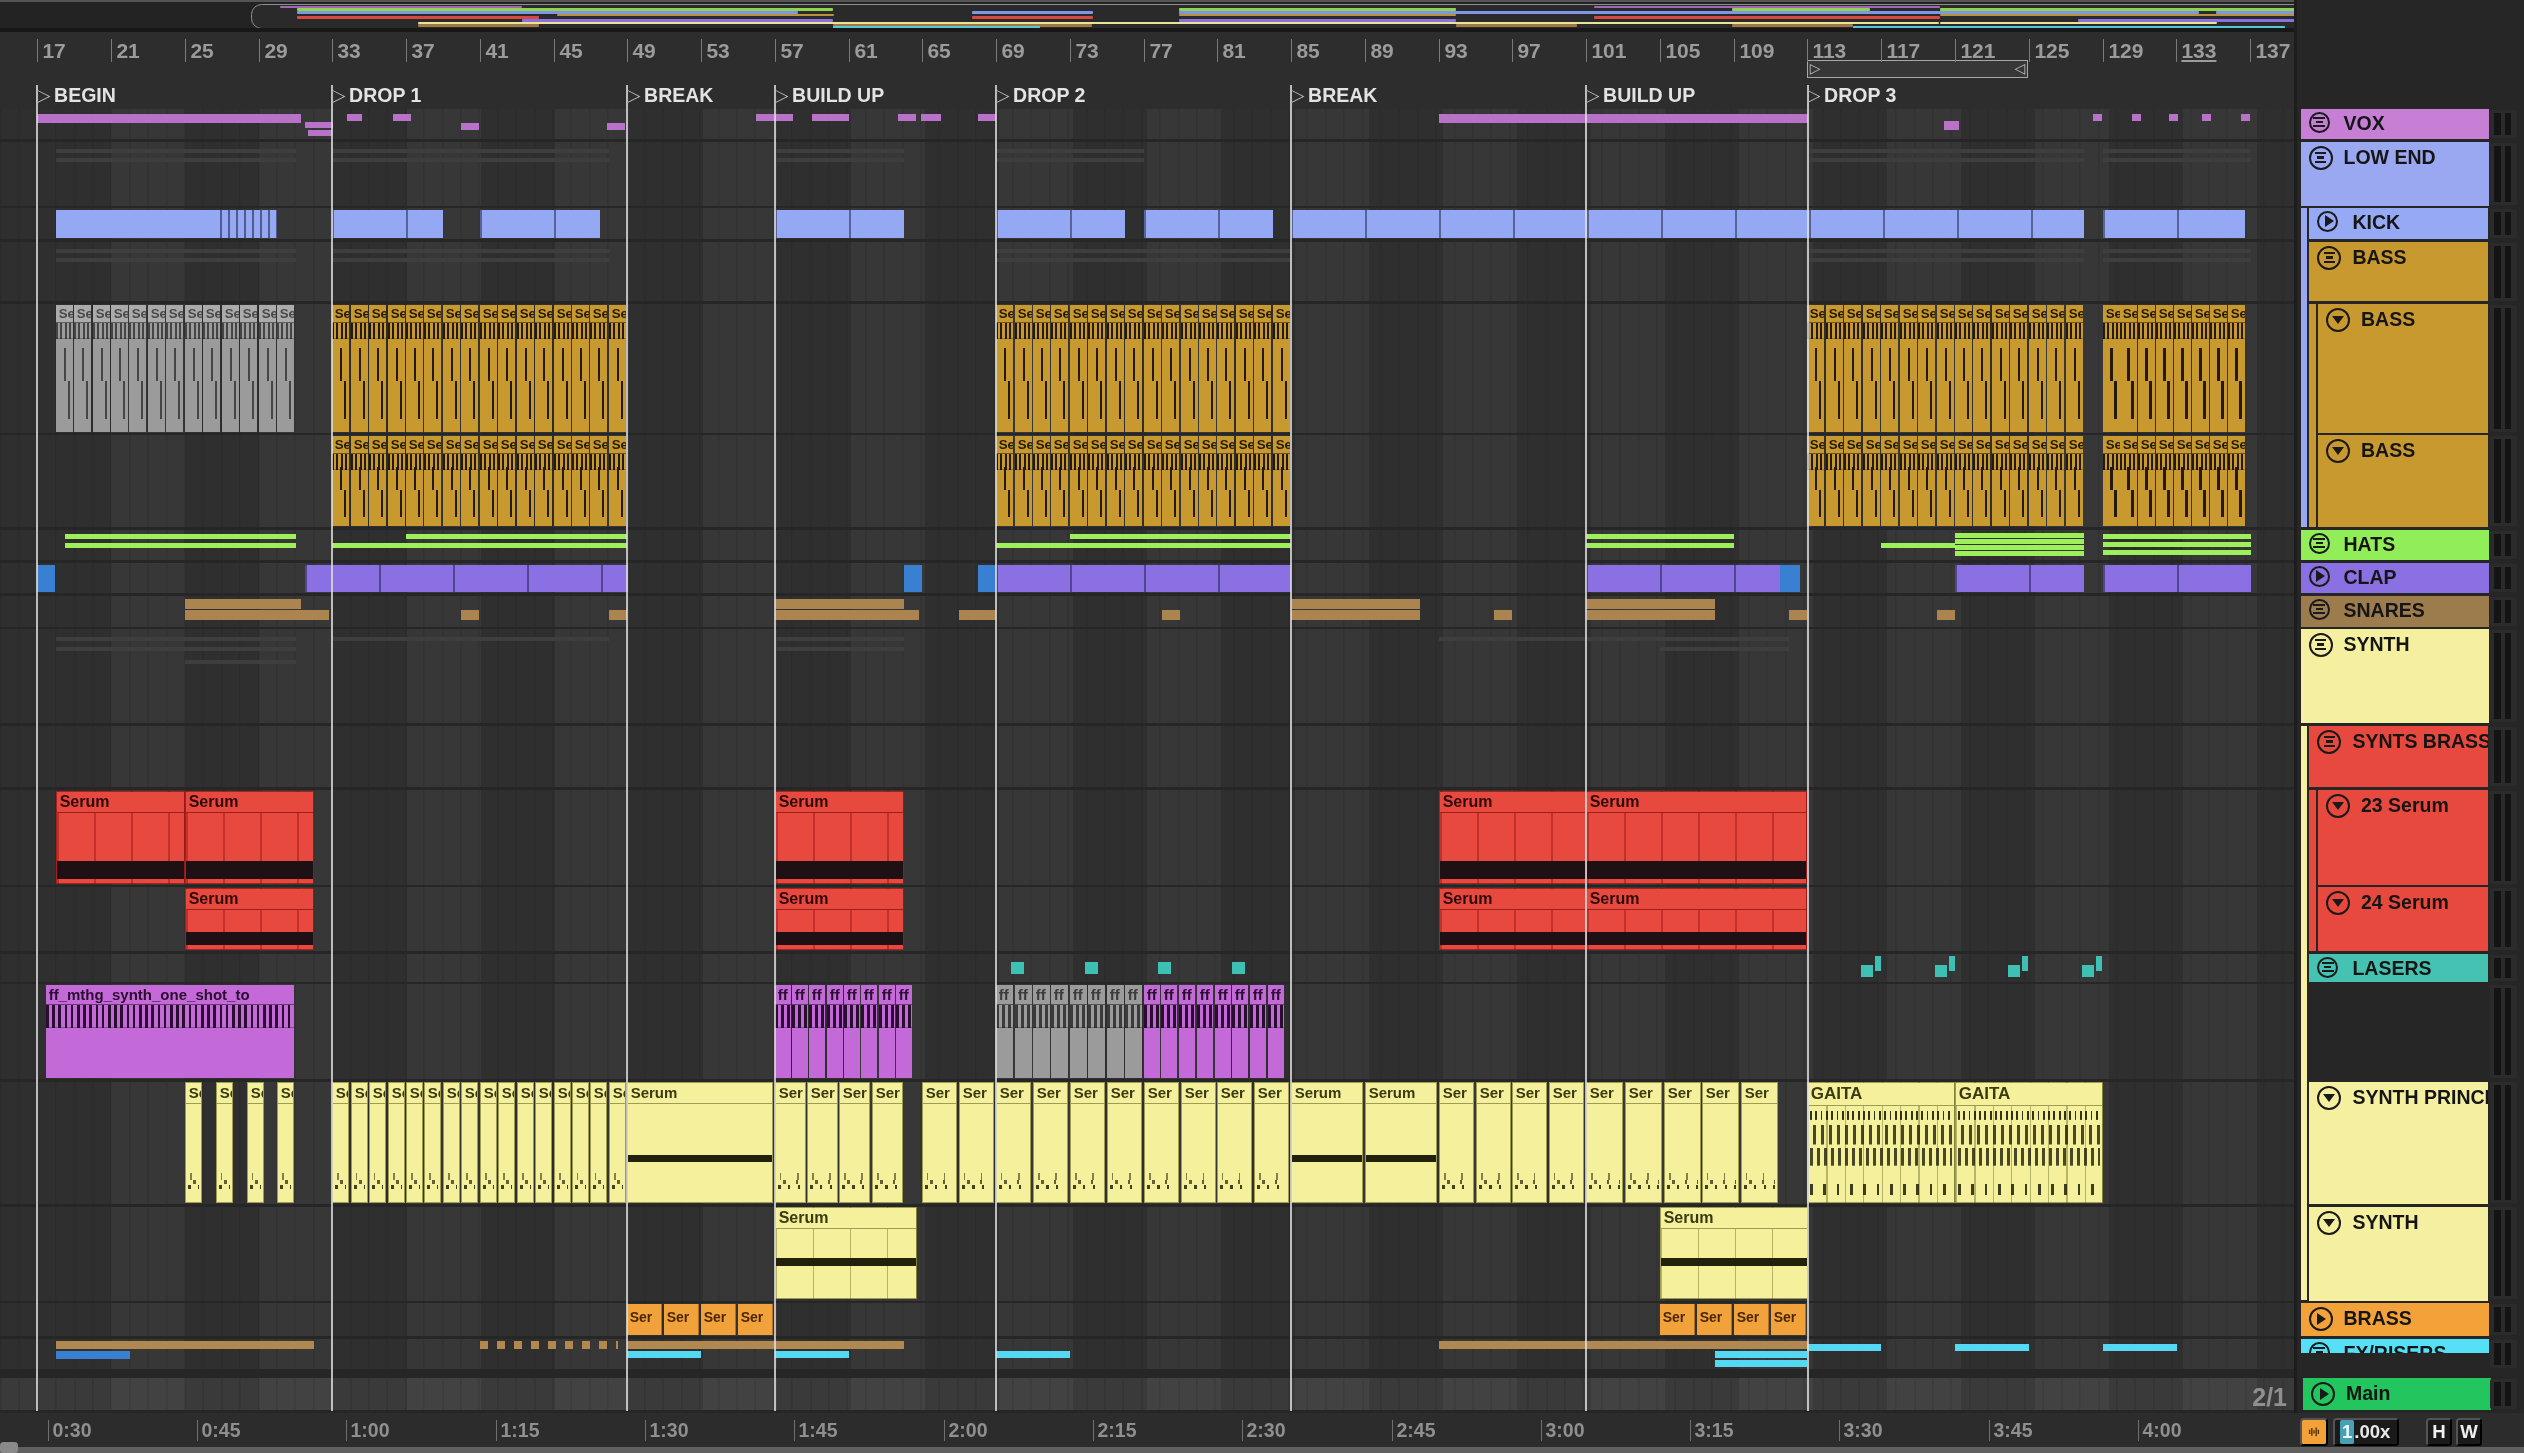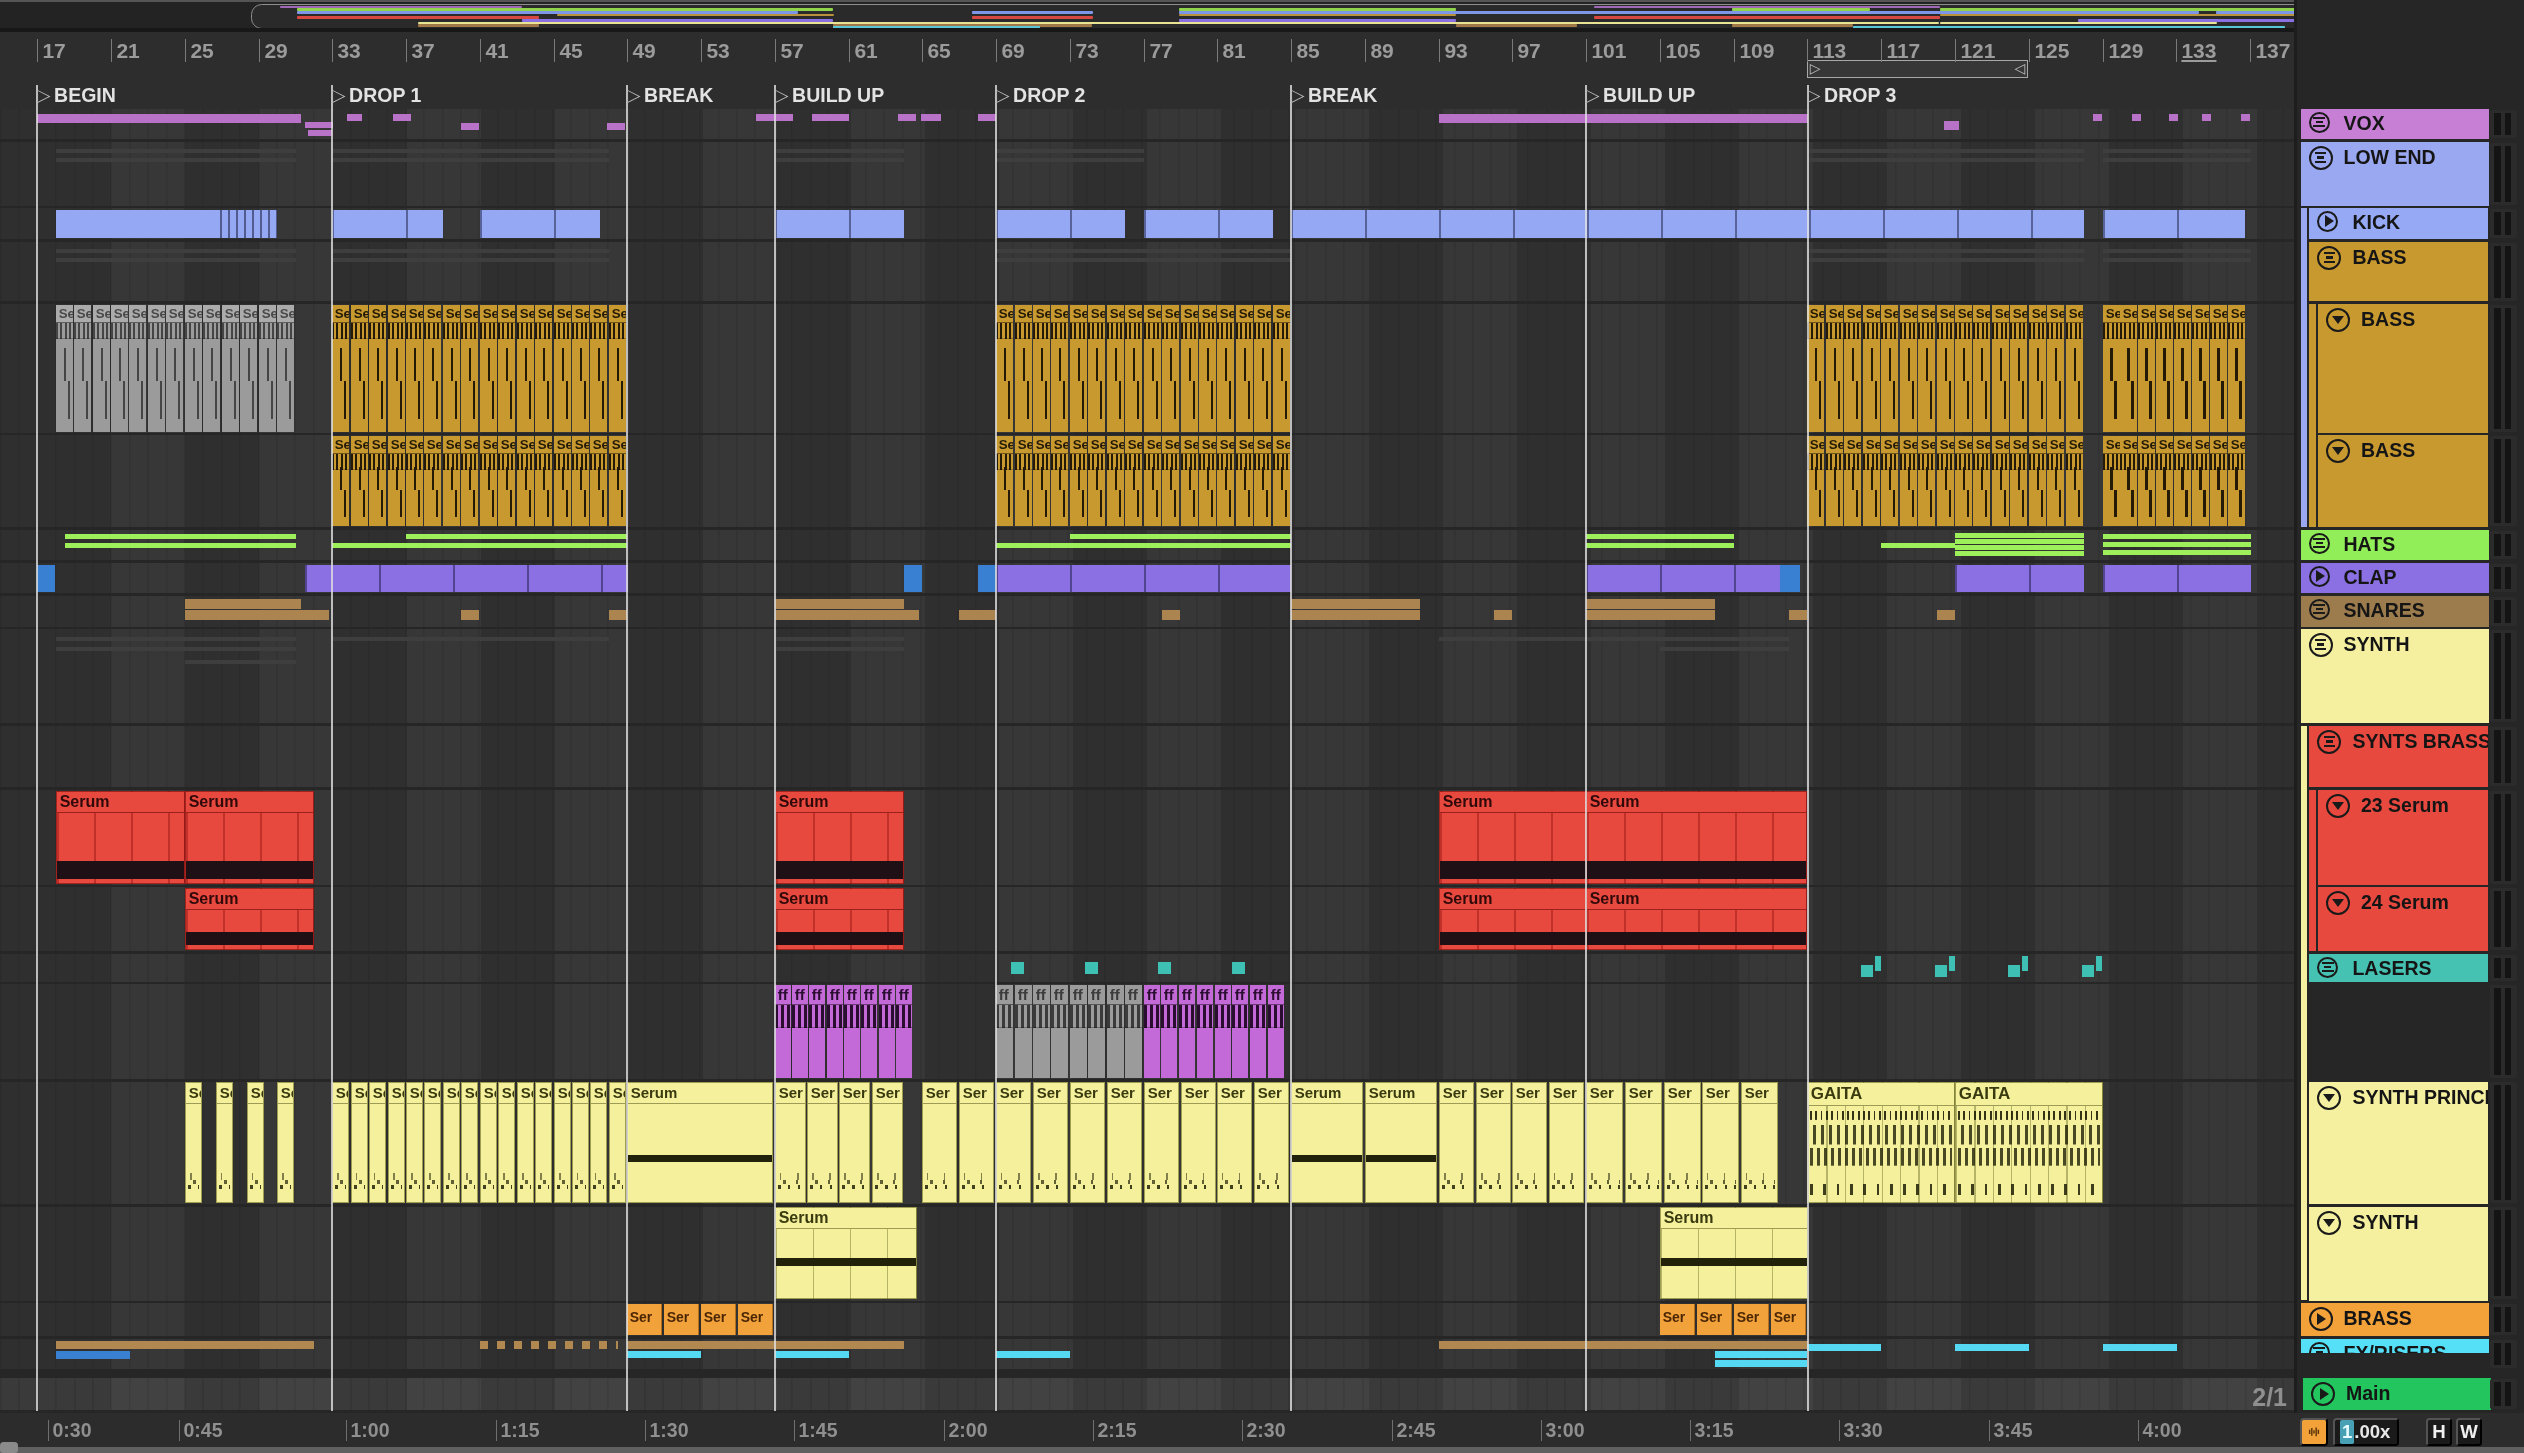--- a/index.html
+++ b/index.html
@@ -1087,20 +1087,24 @@
       <div class="clip" style="left: 1158px; width: 13px; top: 962px; height: 12.4px; background: rgb(63, 192, 181);"></div>
       <div class="clip" style="left: 1232px; width: 13px; top: 962px; height: 12.4px; background: rgb(63, 192, 181);"></div>
       <div class="clip" style="left: 1861px; width: 12px; top: 965px; height: 11.5px; background: rgb(63, 192, 181);"></div>
       <div class="clip" style="left: 1875px; width: 5.5px; top: 956px; height: 15px; background: rgb(63, 192, 181);"></div>
       <div class="clip" style="left: 1935px; width: 12px; top: 965px; height: 11.5px; background: rgb(63, 192, 181);"></div>
       <div class="clip" style="left: 1949px; width: 5.5px; top: 956px; height: 15px; background: rgb(63, 192, 181);"></div>
       <div class="clip" style="left: 2008px; width: 12px; top: 965px; height: 11.5px; background: rgb(63, 192, 181);"></div>
       <div class="clip" style="left: 2022px; width: 5.5px; top: 956px; height: 15px; background: rgb(63, 192, 181);"></div>
       <div class="clip" style="left: 2082px; width: 12px; top: 965px; height: 11.5px; background: rgb(63, 192, 181);"></div>
       <div class="clip" style="left: 2096px; width: 5.5px; top: 956px; height: 15px; background: rgb(63, 192, 181);"></div>
+      <div class="mini" style="left: 46px; width: 248px; top: 985px; height: 93px; background: rgb(196, 106, 216);">
+        <div class="mtitle" style="height: 19.5px; font-size: 15px; background: rgb(196, 106, 216); color: rgb(42, 13, 48);">ff_mthg_synth_one_shot_to</div>
+        <div class="ticks" style="height: 23px; background-image: repeating-linear-gradient(90deg, rgb(42, 13, 48) 0px, rgb(42, 13, 48) 2.7px, transparent 2.7px, transparent 6.2px); border-bottom: 1.8px solid rgba(0, 0, 0, 0.3);"></div>
+      </div>
       <div class="mini" style="left: 775px; width: 16px; top: 985px; height: 93px; background: rgb(196, 106, 216);">
         <div class="mtitle" style="height: 19.5px; font-size: 15px; background: rgb(196, 106, 216); color: rgb(42, 13, 48);">ff</div>
         <div class="ticks" style="height: 23px; background-image: repeating-linear-gradient(90deg, rgb(42, 13, 48) 0px, rgb(42, 13, 48) 2.7px, transparent 2.7px, transparent 6.2px); border-bottom: 1.8px solid rgba(0, 0, 0, 0.3);"></div>
       </div>
       <div class="mini" style="left: 792px; width: 16px; top: 985px; height: 93px; background: rgb(196, 106, 216);">
         <div class="mtitle" style="height: 19.5px; font-size: 15px; background: rgb(196, 106, 216); color: rgb(42, 13, 48);">ff</div>
         <div class="ticks" style="height: 23px; background-image: repeating-linear-gradient(90deg, rgb(42, 13, 48) 0px, rgb(42, 13, 48) 2.7px, transparent 2.7px, transparent 6.2px); border-bottom: 1.8px solid rgba(0, 0, 0, 0.3);"></div>
       </div>
       <div class="mini" style="left: 809px; width: 16px; top: 985px; height: 93px; background: rgb(196, 106, 216);">
         <div class="mtitle" style="height: 19.5px; font-size: 15px; background: rgb(196, 106, 216); color: rgb(42, 13, 48);">ff</div>
@@ -1654,21 +1658,21 @@
       <div class="grip" style="left: 193px; top: 1379px; height: 30px;">
         <i style="left: 4.4px;"></i>
         <i style="left: 15px;"></i>
       </div>
     </div>
 
   <div id="pos-text">2/1</div>
 
   <div id="bottombar">
       <div class="timelabel" style="left: 48px;">0:30</div>
-      <div class="timelabel" style="left: 179px;">0:45</div>
+      <div class="timelabel" style="left: 197px;">0:45</div>
       <div class="timelabel" style="left: 346px;">1:00</div>
       <div class="timelabel" style="left: 496px;">1:15</div>
       <div class="timelabel" style="left: 645px;">1:30</div>
       <div class="timelabel" style="left: 794px;">1:45</div>
       <div class="timelabel" style="left: 944px;">2:00</div>
       <div class="timelabel" style="left: 1093px;">2:15</div>
       <div class="timelabel" style="left: 1242px;">2:30</div>
       <div class="timelabel" style="left: 1392px;">2:45</div>
       <div class="timelabel" style="left: 1541px;">3:00</div>
       <div class="timelabel" style="left: 1690px;">3:15</div>

